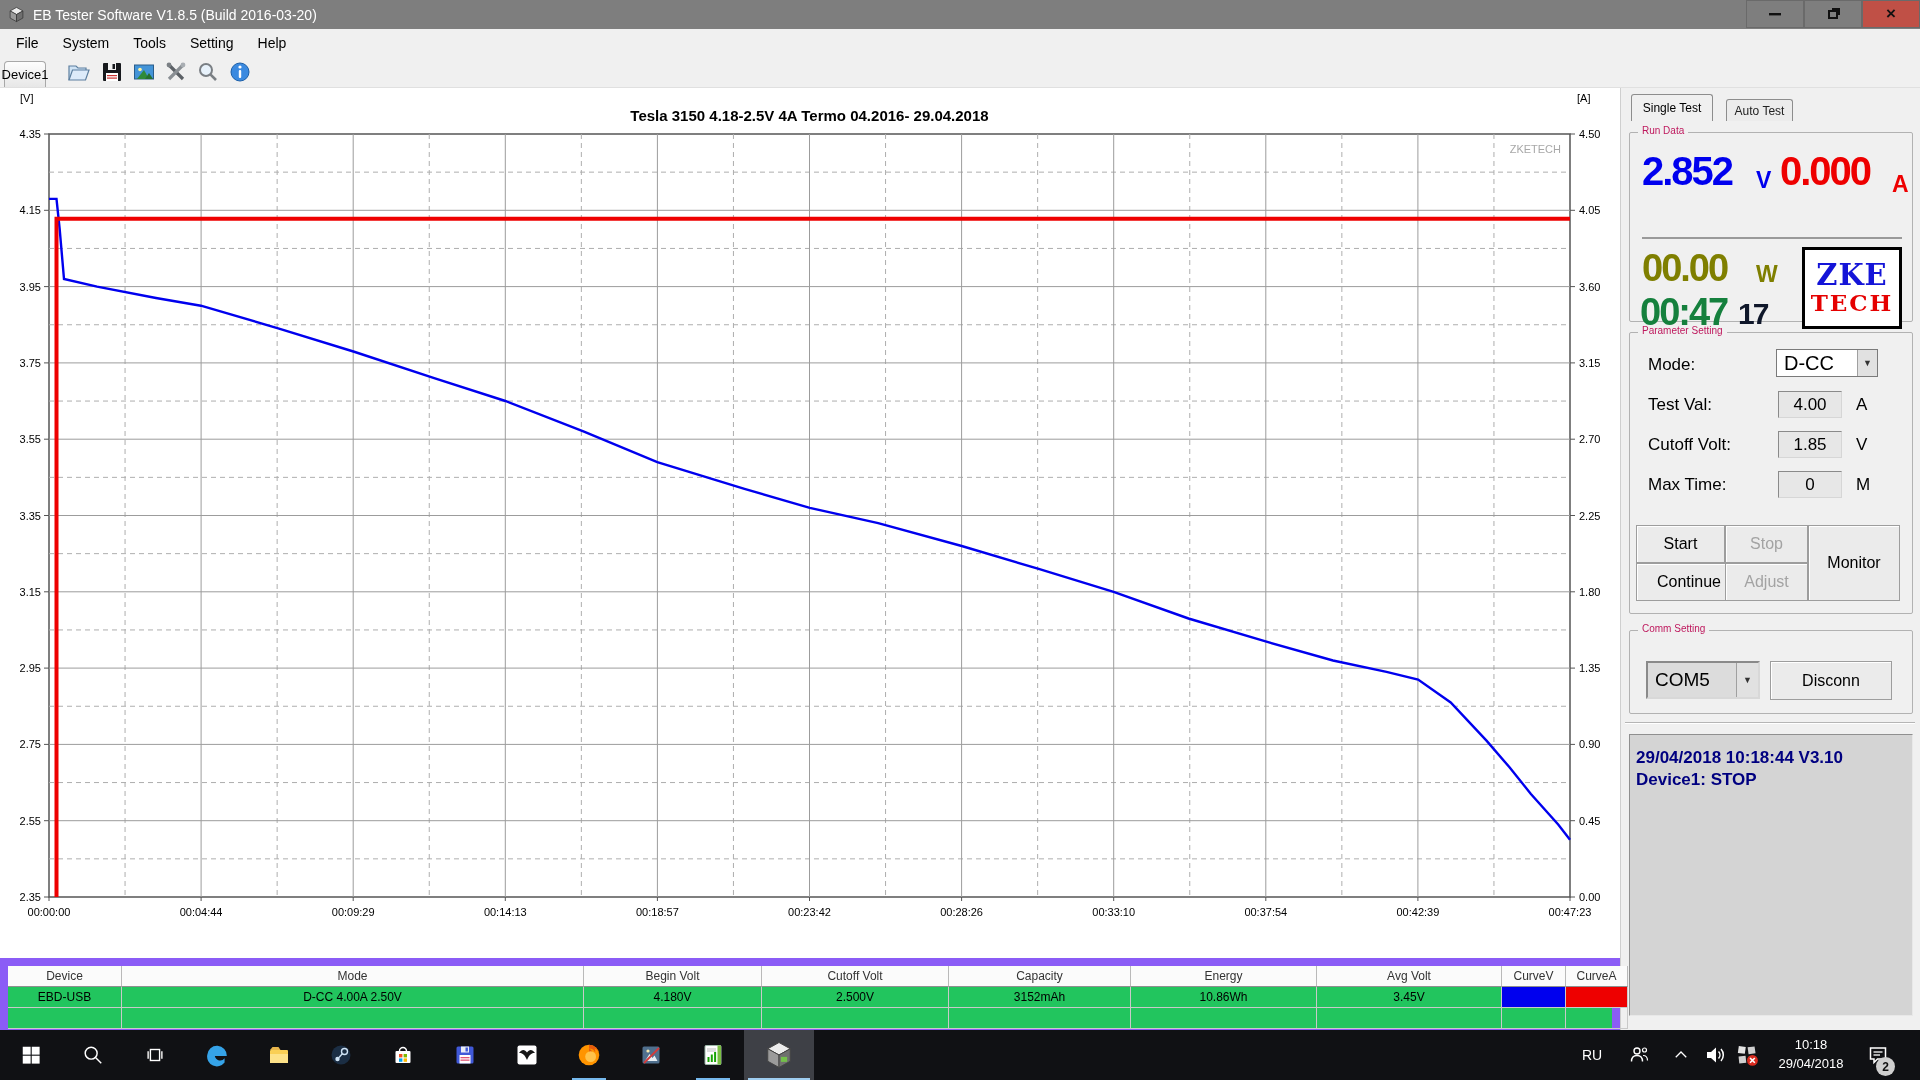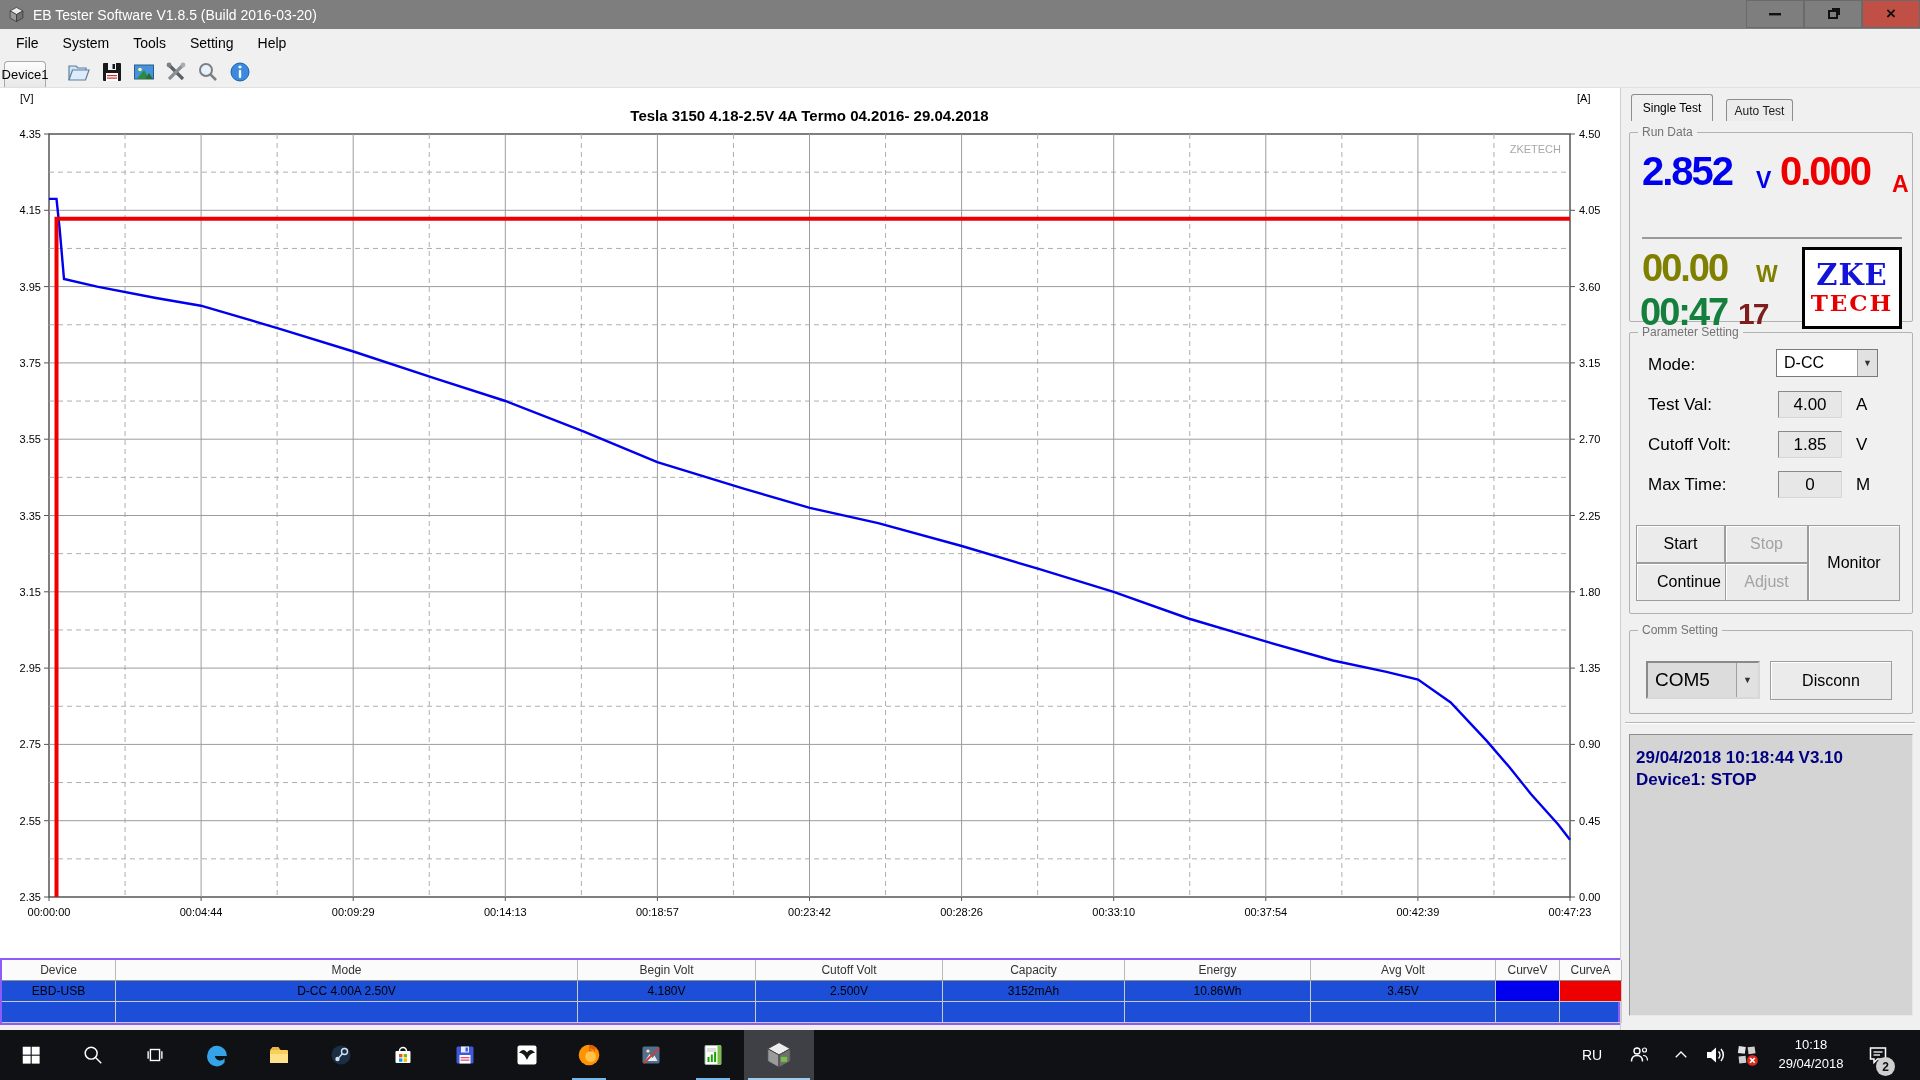--- a/index.html
+++ b/index.html
@@ -20,37 +20,37 @@
 #toolbar{position:absolute;left:0;top:57px;width:1920px;height:31px;background:#f0f0f0;border-bottom:1px solid #e0e0e0}
 #device-tab{position:absolute;left:4px;top:4px;width:42px;height:26px;border:1px solid #a8a8a8;border-bottom:none;border-radius:4px 4px 0 0;background:linear-gradient(#fdfdfd,#e7e7e7);font-size:13px;display:flex;align-items:center;justify-content:center}
 .tbicon{position:absolute;top:2px;width:26px;height:26px;display:flex;align-items:center;justify-content:center}
 
 #chart-area{position:absolute;left:0;top:88px;width:1620px;height:870px;background:#fff}
 #chart text{font-family:"Liberation Sans",sans-serif}
 
 #right-panel{position:absolute;left:1620px;top:88px;width:300px;height:942px;background:#f0f0f0;border-left:1px solid #cfcfcf}
 .rtab{position:absolute;border:1px solid #8d8d8d;border-bottom:none;border-radius:3px 3px 0 0;font-size:12px;display:flex;align-items:center;justify-content:center;background:#f0f0f0}
 .groupbox{position:absolute;border:1px solid #b2b2b2;border-radius:2px}
-.legend{position:absolute;top:-8px;left:8px;background:#f0f0f0;padding:0 4px;font-size:12px;color:#737373}
+.legend{position:absolute;top:-8px;left:8px;background:#f0f0f0;padding:0 4px;font-size:10px;color:#be185d}
 .seg{font-family:Liberation Sans, sans-serif;font-weight:bold;letter-spacing:-2px;line-height:1}
 .segunit{font-weight:bold;font-size:23px}
 .pbtn{position:absolute;background:#ebebeb;border:1px solid #9d9d9d;box-shadow:inset 1px 1px 0 #fff;font-size:16px;color:#000;display:flex;align-items:center;justify-content:center;cursor:default}
 .pbtn.disabled{color:#a3a3a3}
 .pinput{position:absolute;background:#e7e7e7;border:1px solid #8a8a8a;border-right-color:#d6d6d6;border-bottom-color:#d6d6d6;font-size:17px;display:flex;align-items:center;justify-content:center}
 .plabel{position:absolute;font-size:17px;color:#000}
 .punit{position:absolute;font-size:17px;color:#000}
 .dropdown{position:absolute;background:#fff;border:1px solid #7a7a7a;display:flex;align-items:center}
-.dropdown .val{flex:1;font-size:16px;padding-left:7px}
+.dropdown .val{flex:1;font-size:20px;padding-left:7px}
 .dropdown .arrow{width:20px;align-self:stretch;background:#e1e1e1;border-left:1px solid #a0a0a0;display:flex;align-items:center;justify-content:center;font-size:9px;color:#333}
 #log-box{position:absolute;left:8px;top:646px;width:284px;height:282px;background:#d4d4d4;border:1px solid #8f8f8f;border-right-color:#e8e8e8;border-bottom-color:#e8e8e8;padding:12px 6px;color:#000080;font-weight:bold;font-size:17px;line-height:1.32}
 #logo-box{position:absolute;left:172px;top:114px;width:100px;height:82px;background:#fff;border:3px solid #000;display:flex;flex-direction:column;align-items:center;justify-content:center}
 #logo-box .l1{color:#1414d8;font-family:"DejaVu Serif",serif;font-weight:bold;font-size:29px;line-height:1;letter-spacing:1px}
 #logo-box .l2{color:#e50000;font-family:"DejaVu Serif",serif;font-weight:bold;font-size:23px;line-height:1.1;letter-spacing:2px}
 
-#bottom-table{position:absolute;left:0;top:958px;width:1620px;background:#1d4ed8;display:grid;grid-auto-rows:21px;border:2px solid #8b5cf6}
+#bottom-table{position:absolute;left:0;top:958px;width:1620px;background:#22c55e;display:grid;grid-auto-rows:21px;border:8px solid #8b5cf6}
 #bottom-table .th{border-right:1px solid #b9b9b9;border-bottom:1px solid #8f8f8f;font-size:12px;color:#333;display:flex;align-items:center;justify-content:center;background:#fbfbfb}
 #bottom-table .td{border-right:1px solid #c9c9c9;border-bottom:1px solid #c9c9c9;font-size:12px;color:#000;display:flex;align-items:center;justify-content:center}
 
 #taskbar{position:absolute;left:0;top:1030px;width:1920px;height:50px;background:#101114}
 #tb-left{position:absolute;left:0;top:0;height:50px;display:flex}
 .tb-btn{width:62px;height:50px;display:flex;align-items:center;justify-content:center;position:relative}
 .tb-btn .underline{position:absolute;bottom:0;left:14px;width:34px;height:2px;background:#76b9ed}
 .tb-btn.active{background:#3e4046;width:70px}
 .tb-btn.active .underline{left:4px;width:62px;background:#9ecdf0}
 .tray{position:absolute;top:0;height:50px;display:flex;align-items:center;justify-content:center;color:#fff}
@@ -266,21 +266,21 @@
     <div class="groupbox" style="left:8px;top:44px;width:284px;height:190px">
       <span class="legend">Run Data</span>
       <span class="seg" style="position:absolute;left:12px;top:18px;font-size:40px;color:#0000ee">2.852</span>
       <span class="segunit" style="position:absolute;left:126px;top:34px;color:#0000ee">V</span>
       <span class="seg" style="position:absolute;left:150px;top:18px;font-size:40px;color:#ee0000">0.000</span>
       <span class="segunit" style="position:absolute;left:262px;top:38px;color:#ee0000">A</span>
       <div style="position:absolute;left:12px;top:104px;width:260px;height:2px;background:#9a9a9a"></div>
       <span class="seg" style="position:absolute;left:12px;top:116px;font-size:38px;color:#7f7f00">00.00</span>
       <span class="segunit" style="position:absolute;left:126px;top:128px;color:#7f7f00">W</span>
       <span class="seg" style="position:absolute;left:10px;top:160px;font-size:38px;color:#15803d">00:47</span>
-      <span class="seg" style="position:absolute;left:108px;top:166px;font-size:30px;color:#7f1d1d">17</span>
+      <span class="seg" style="position:absolute;left:108px;top:166px;font-size:30px;color:#0f172a">17</span>
       <div id="logo-box">
         <span class="l1">ZKE</span>
         <span class="l2">TECH</span>
       </div>
     </div>
 
     <div class="groupbox" style="left:8px;top:244px;width:284px;height:282px">
       <span class="legend">Parameter Setting</span>
 
       <span class="plabel" style="left:18px;top:22px">Mode:</span>

